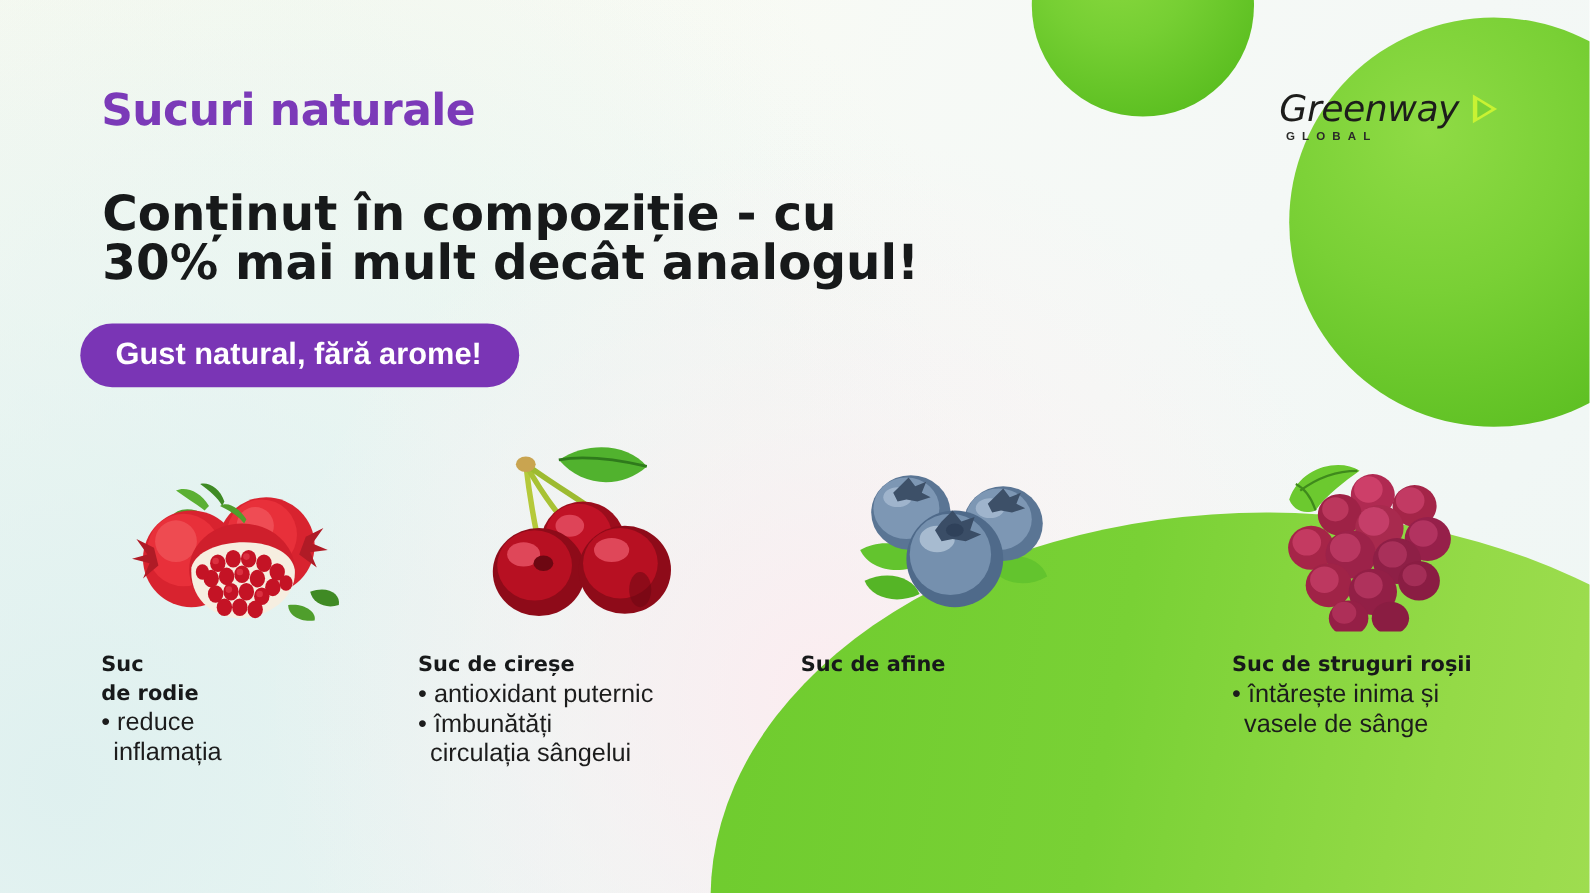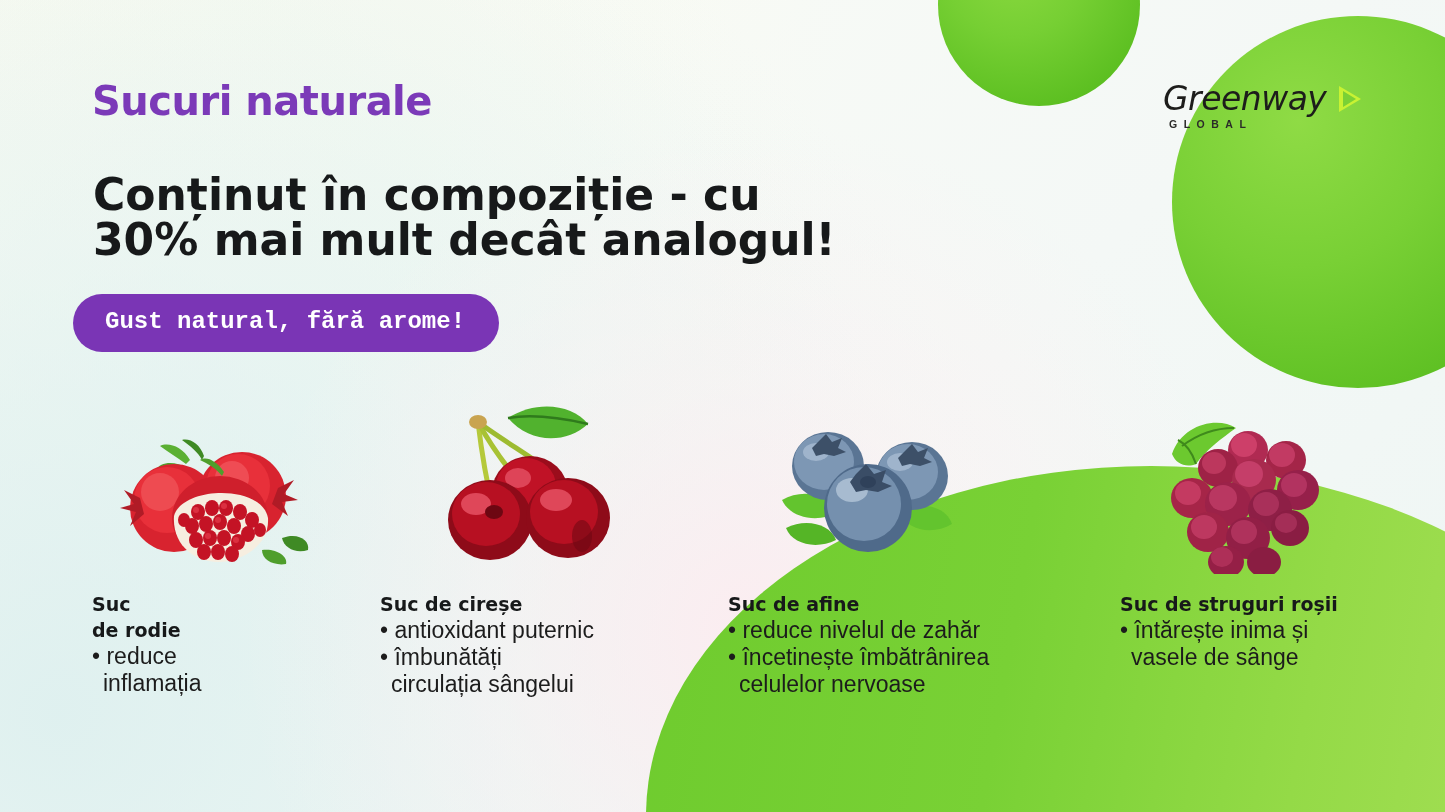--- a/index.html
+++ b/index.html
@@ -67,22 +67,22 @@
     font-family:"DejaVu Sans", sans-serif;
     font-size:44px;font-weight:700;color:#17191a;line-height:45px;
   }
   .badge{
     position:absolute;left:73px;top:294px;
     background:#7a35b5;border-radius:30px;
     padding:13px 34px 15px 32px;
     display:inline-block;
   }
   .badge-text{
-    font-family:Liberation Mono, monospace;
-    font-size:24px;font-weight:700;color:#ffffff;line-height:30px;white-space:nowrap;
+    font-family:Liberation Sans, sans-serif;
+    font-size:28px;font-weight:700;color:#ffffff;line-height:30px;white-space:nowrap;
   }
 
   
   .col{position:absolute;}
   .col-title{
     font-family:"DejaVu Sans", sans-serif;
     font-size:19px;font-weight:700;color:#17191a;line-height:26px;
     white-space:pre-line;
   }
   .col-list{margin:0;padding:0;list-style:none;}
@@ -280,25 +280,20 @@
     <div class="col-title">Suc de cireșe</div>
     <ul class="col-list">
       <li>antioxidant puternic</li>
       <li>îmbunătăți
 circulația sângelui</li>
     </ul>
   </div>
 
   <div class="col c3">
     <div class="col-title">Suc de afine</div>
-    <ul class="col-list">
-      <li>reduce nivelul de zahăr</li>
-      <li>încetinește îmbătrânirea
-celulelor nervoase</li>
-    </ul>
   </div>
 
   <div class="col c4">
     <div class="col-title">Suc de struguri roșii</div>
     <ul class="col-list">
       <li>întărește inima și
 vasele de sânge</li>
     </ul>
   </div>
 

